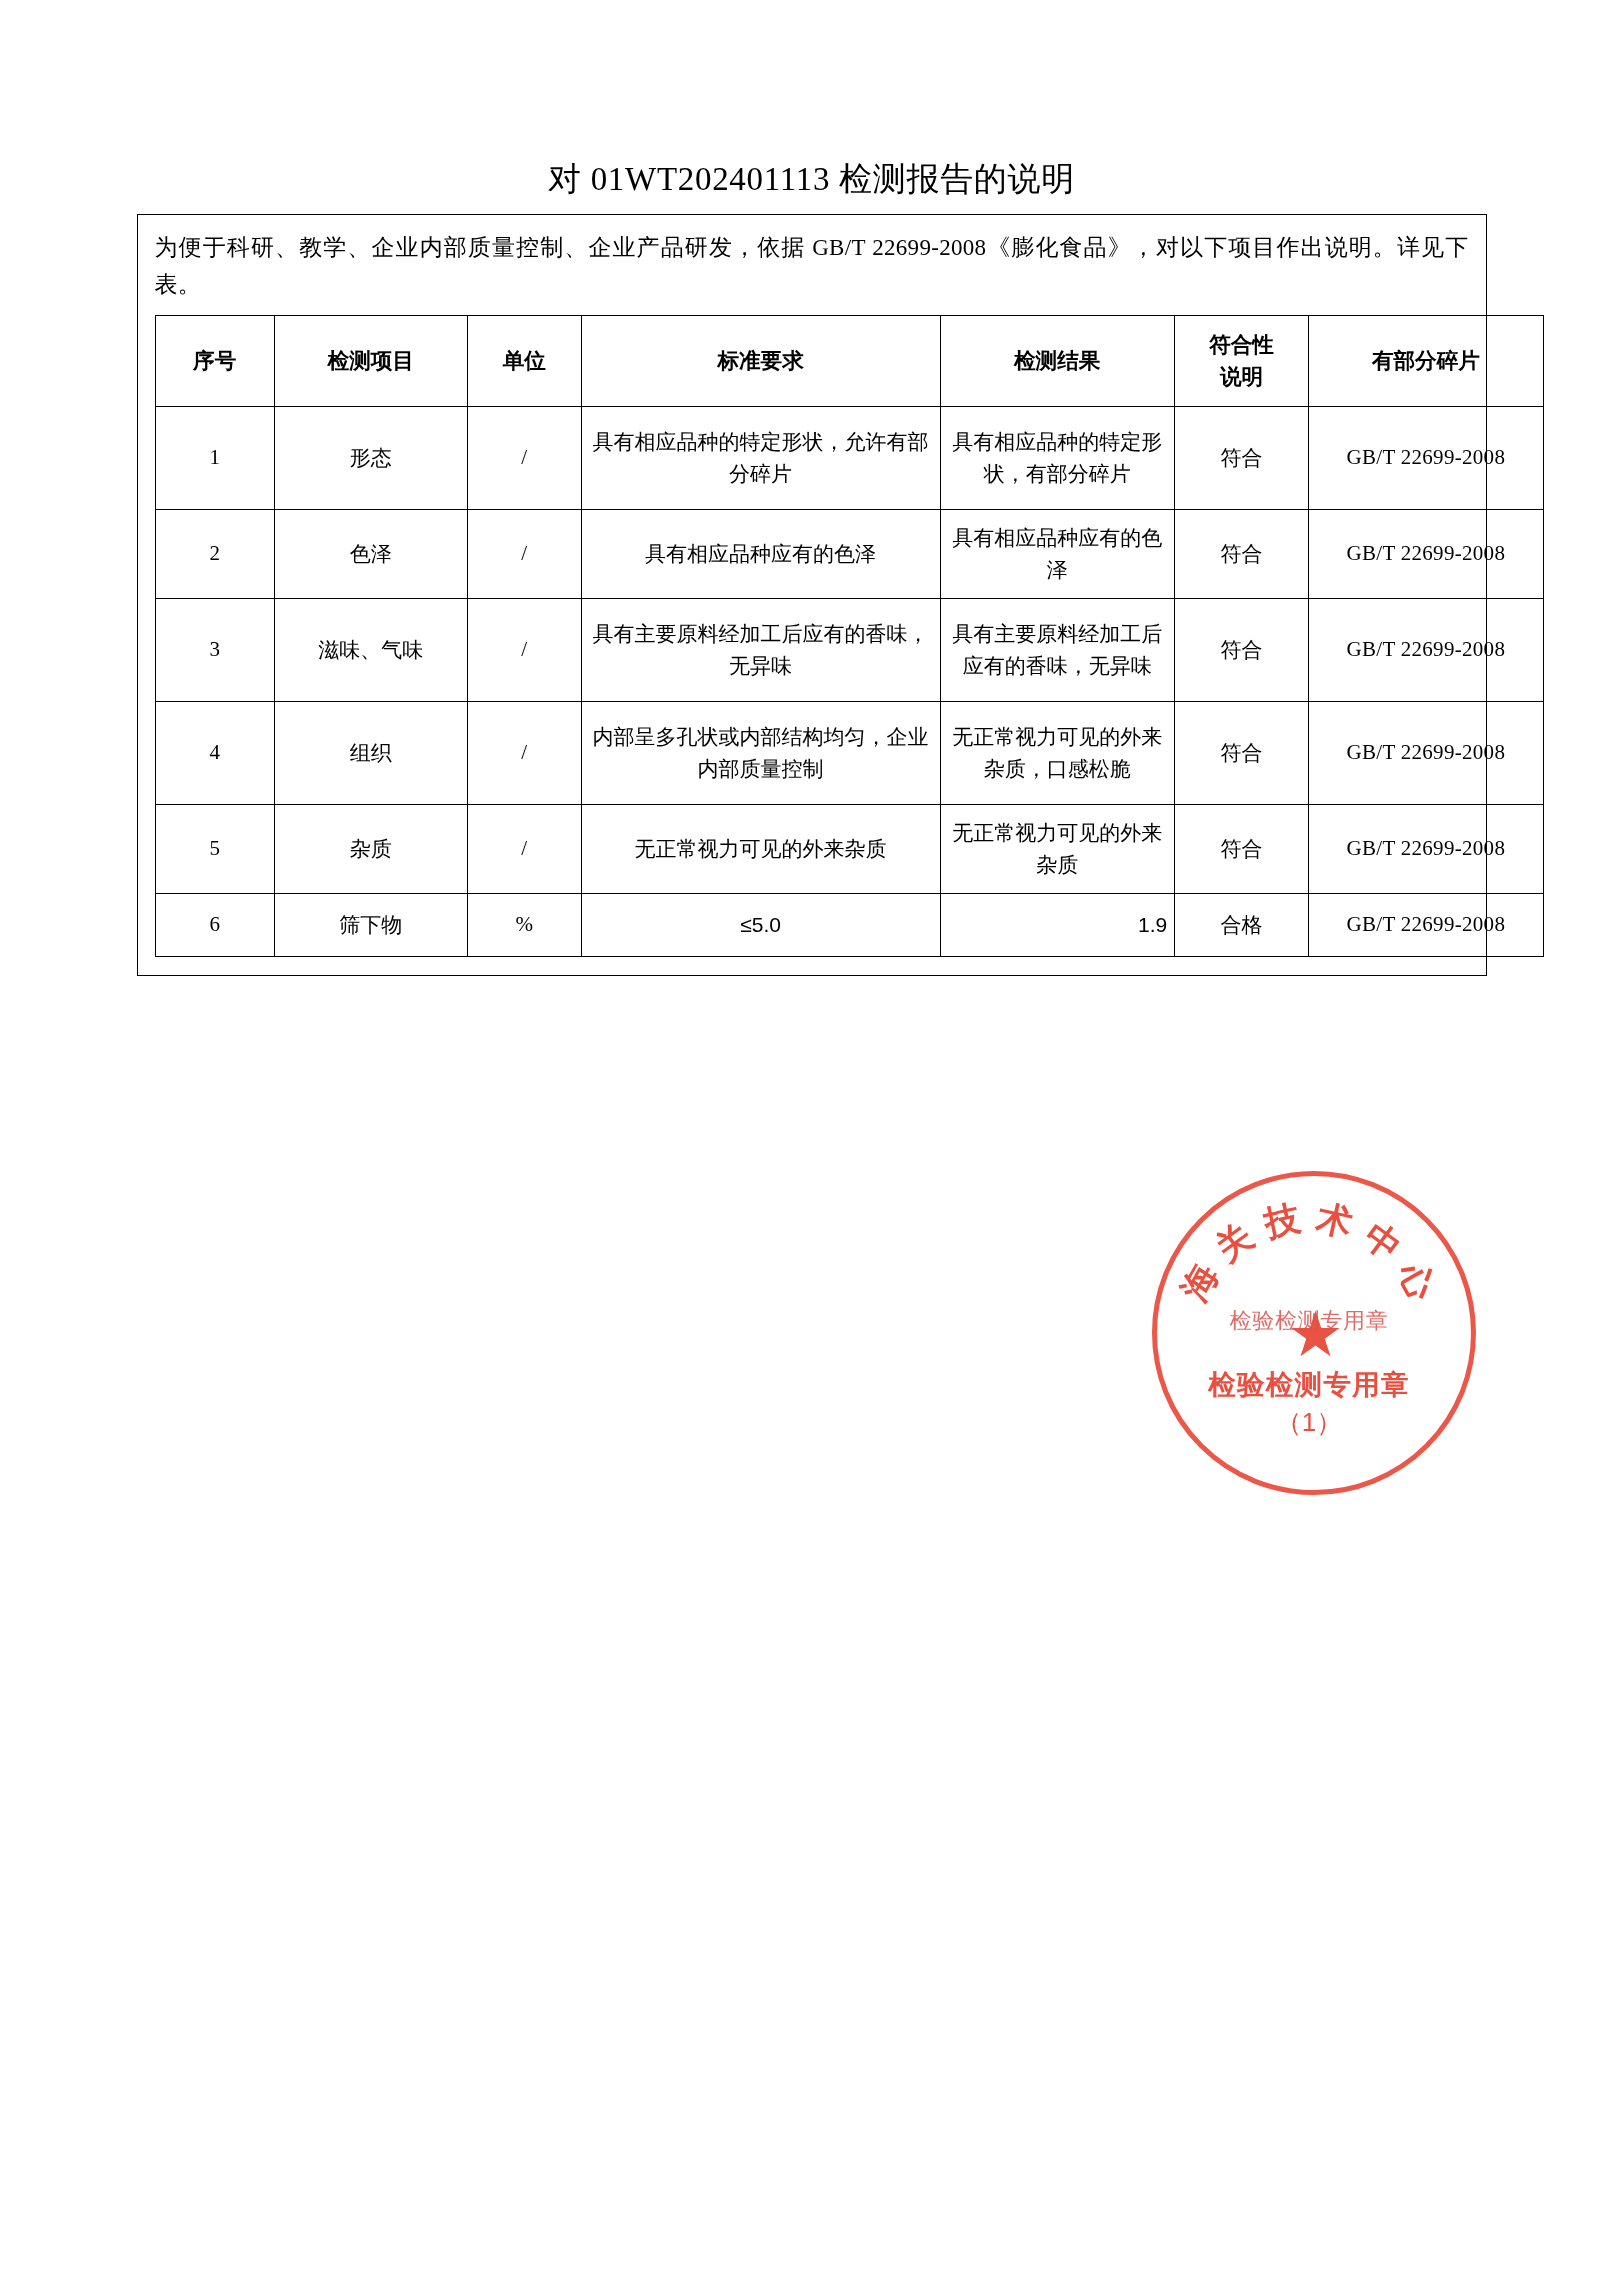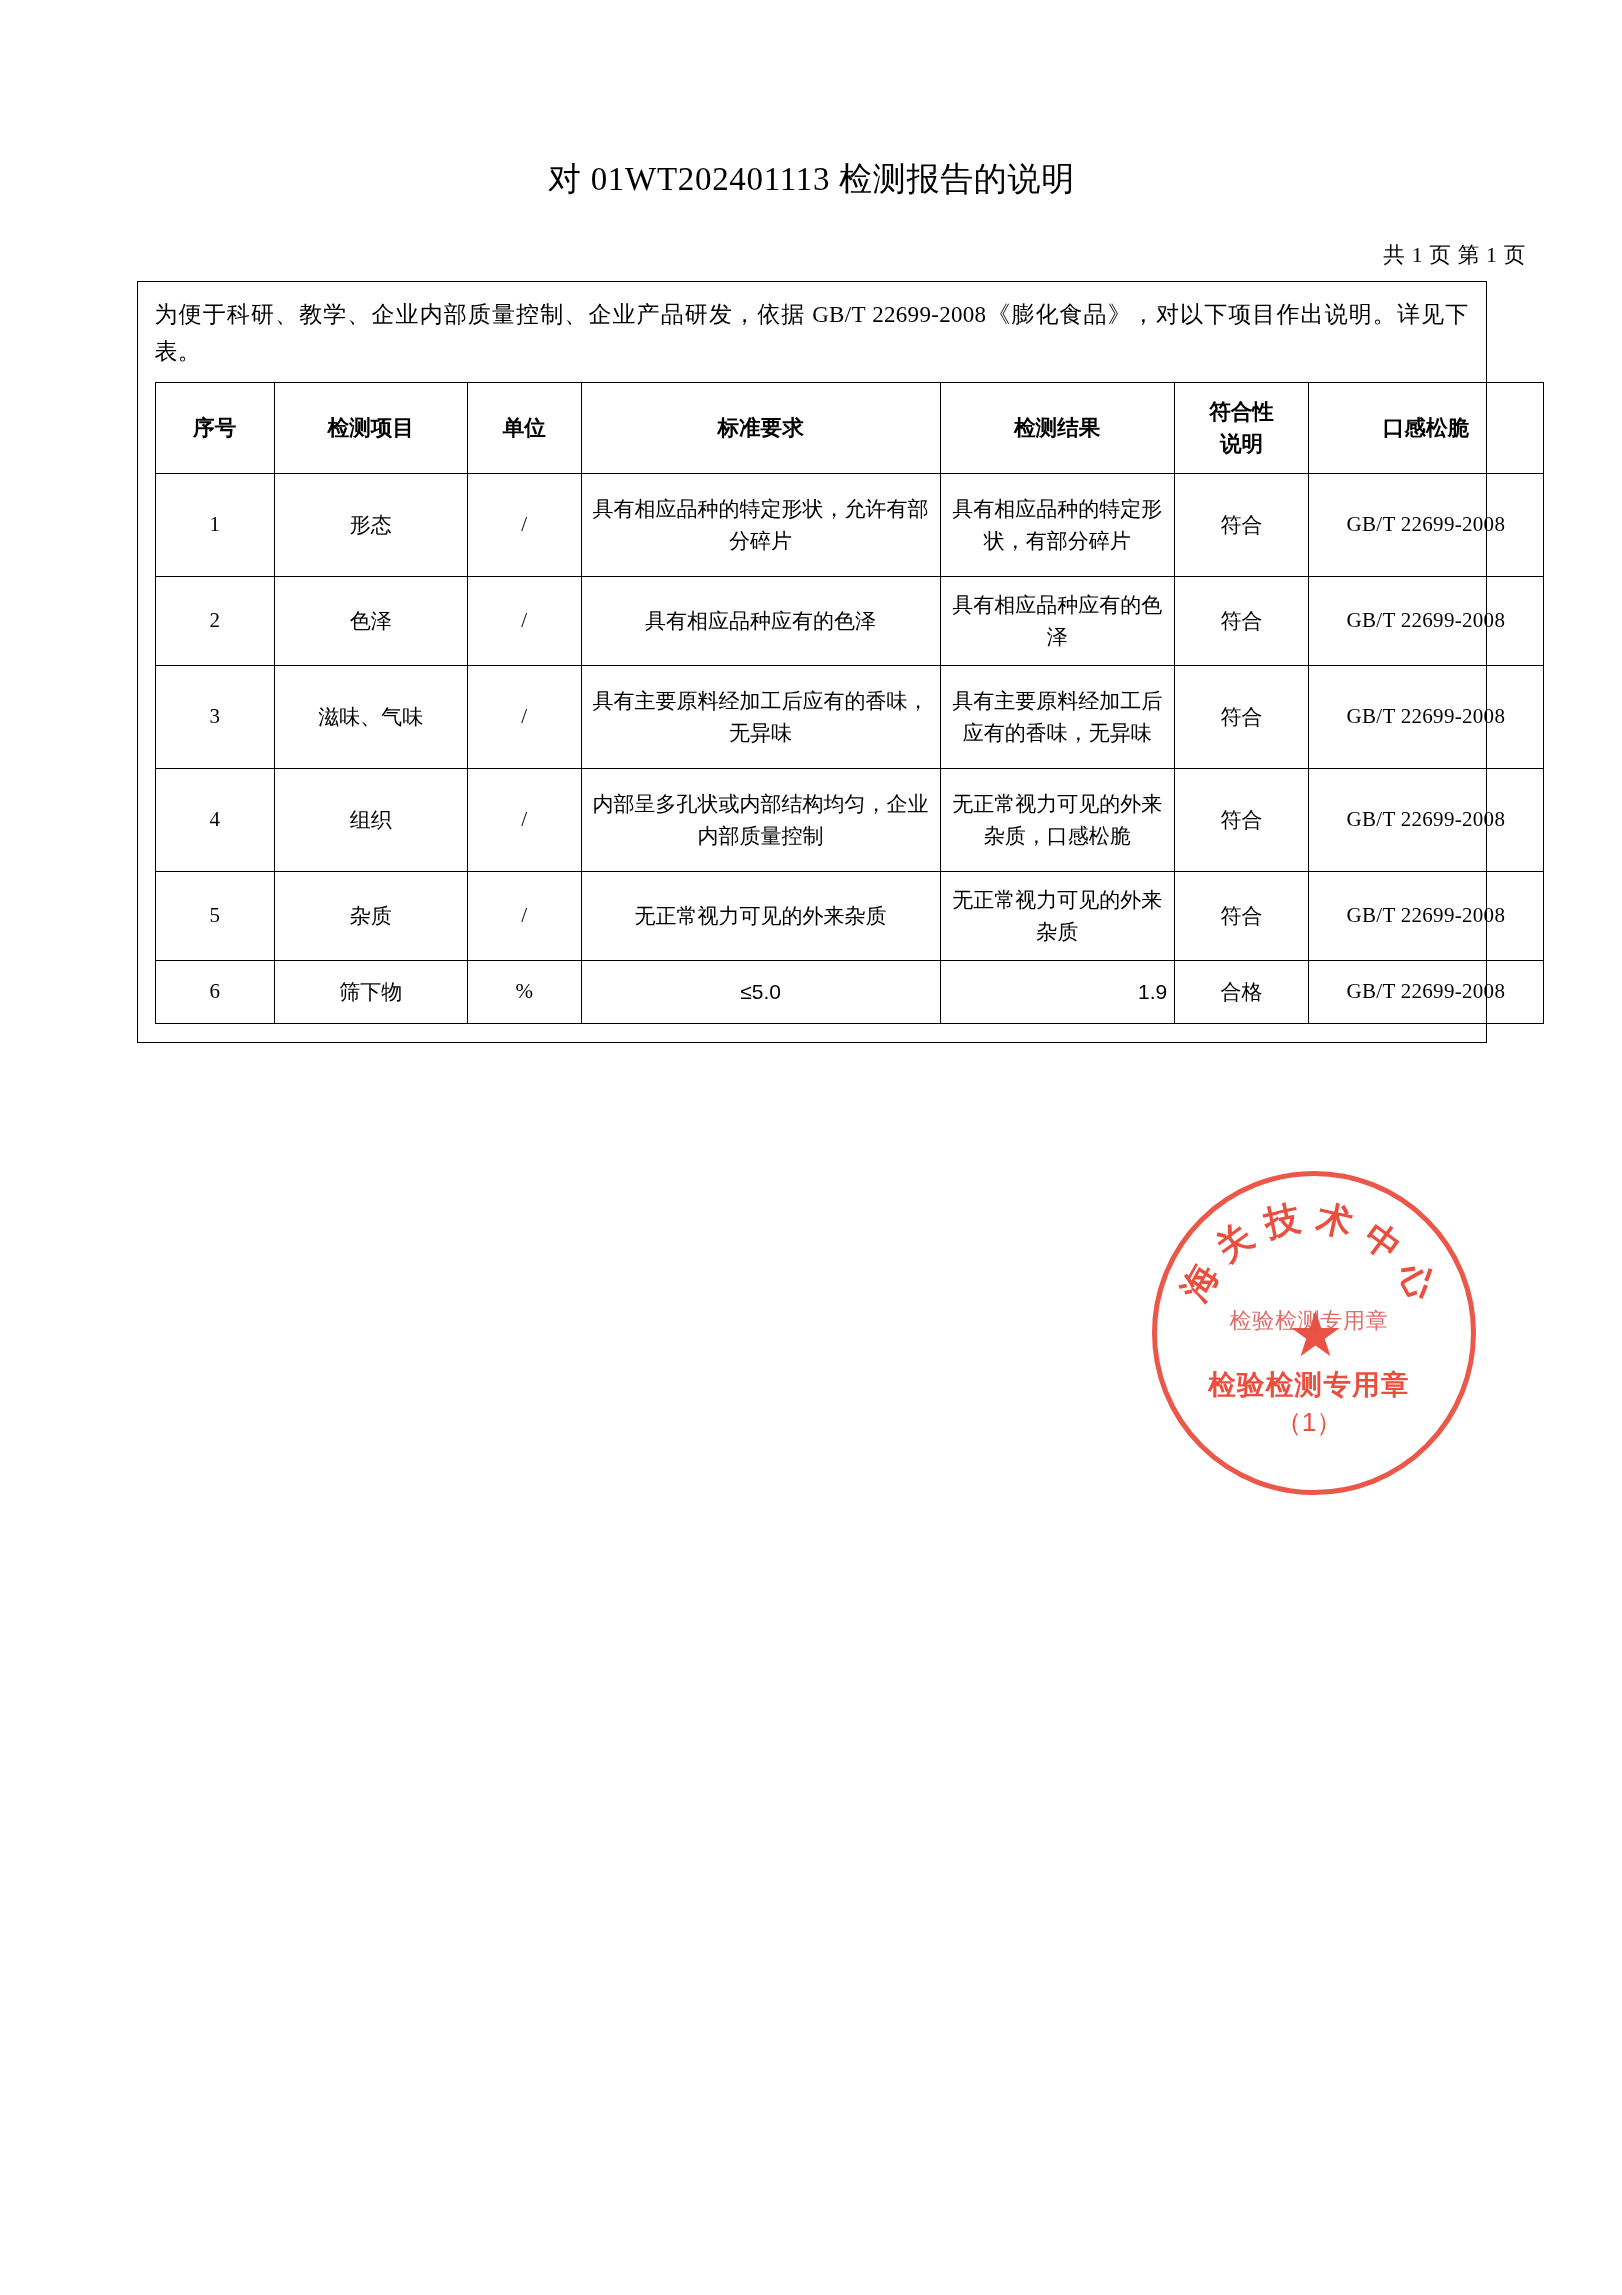--- a/index.html
+++ b/index.html
@@ -191,21 +191,20 @@
     letter-spacing: 0.7px;
   }
 </style>
 </head>
 <body>
 
 <div class="page">
 
   <h1 class="doc-title">对 01WT202401113 检测报告的说明</h1>
 
-  <div class="page-counter">共 1 页  第 1 页</div>
 
   <div class="content-frame">
 
     <p class="intro">为便于科研、教学、企业内部质量控制、企业产品研发，依据 GB/T 22699-2008《膨化食品》，对以下项目作出说明。详见下表。</p>
 
     <table class="main">
       <colgroup>
         <col class="c-no">
           <col class="c-item">
           <col class="c-unit">
@@ -218,21 +217,21 @@
         <tr>
           <th>序号</th>
           <th>检测项目</th>
           <th>单位</th>
           <th>标准要求</th>
           <th>检测结果</th>
           <th>
             <div>符合性</div>
             <div>说明</div>
           </th>
-          <th>口感松脆</th>
+          <th>有部分碎片</th>
         </tr>
       </thead>
       <tbody>
         <tr class="row-h-tall">
           <td class="no">1</td>
           <td class="item">形态</td>
           <td class="unit">/</td>
           <td class="std">具有相应品种的特定形状，允许有部分碎片</td>
           <td class="res">具有相应品种的特定形状，有部分碎片</td>
           <td class="conf">符合</td>

